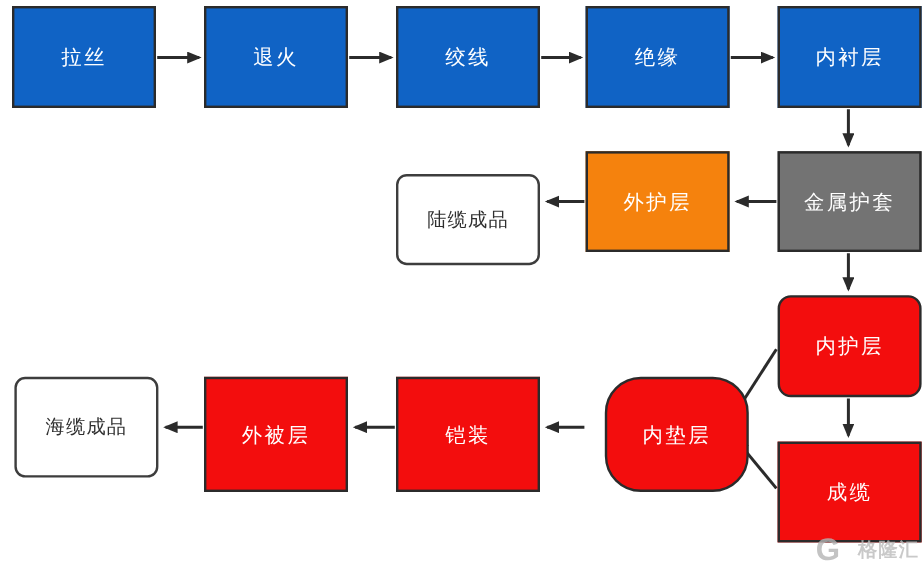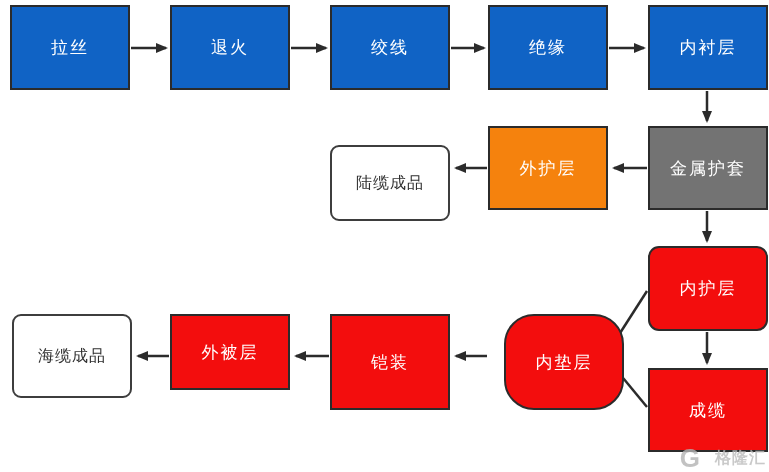--- a/index.html
+++ b/index.html
@@ -63,21 +63,21 @@
   .n-inner-lining   { left: 648px; top: 5px;   width: 120px; height: 85px; }
   
   .n-land-cable     { left: 330px; top: 126px; width: 120px; height: 76px; margin-top: 19px; }
   .n-outer-sheath   { left: 488px; top: 126px; width: 120px; height: 84px; }
   .n-metal-sheath   { left: 648px; top: 126px; width: 120px; height: 84px; }
   
   .n-inner-sheath   { left: 648px; top: 246px; width: 120px; height: 85px; }
   .n-cabling        { left: 648px; top: 368px; width: 120px; height: 84px; }
   
   .n-sea-cable      { left: 12px;  top: 314px; width: 120px; height: 84px; }
-  .n-outer-covering { left: 170px; top: 314px; width: 120px; height: 76px; }
+  .n-outer-covering { left: 170px; top: 314px; width: 120px; height: 96px; }
   .n-armoring       { left: 330px; top: 314px; width: 120px; height: 96px; }
   .n-inner-cushion  { left: 504px; top: 314px; width: 120px; height: 96px; border-radius: 30px; }
 
   .watermark {
     position: absolute;
     right: 3px;
     bottom: 1px;
     z-index: 5;
     display: flex;
     align-items: center;

